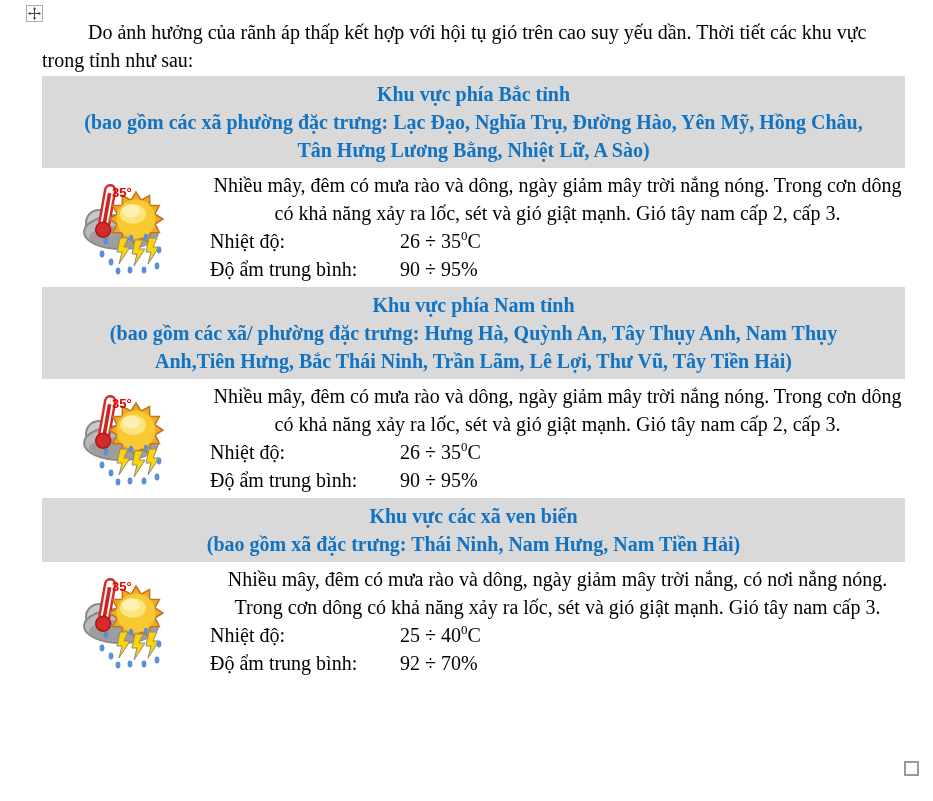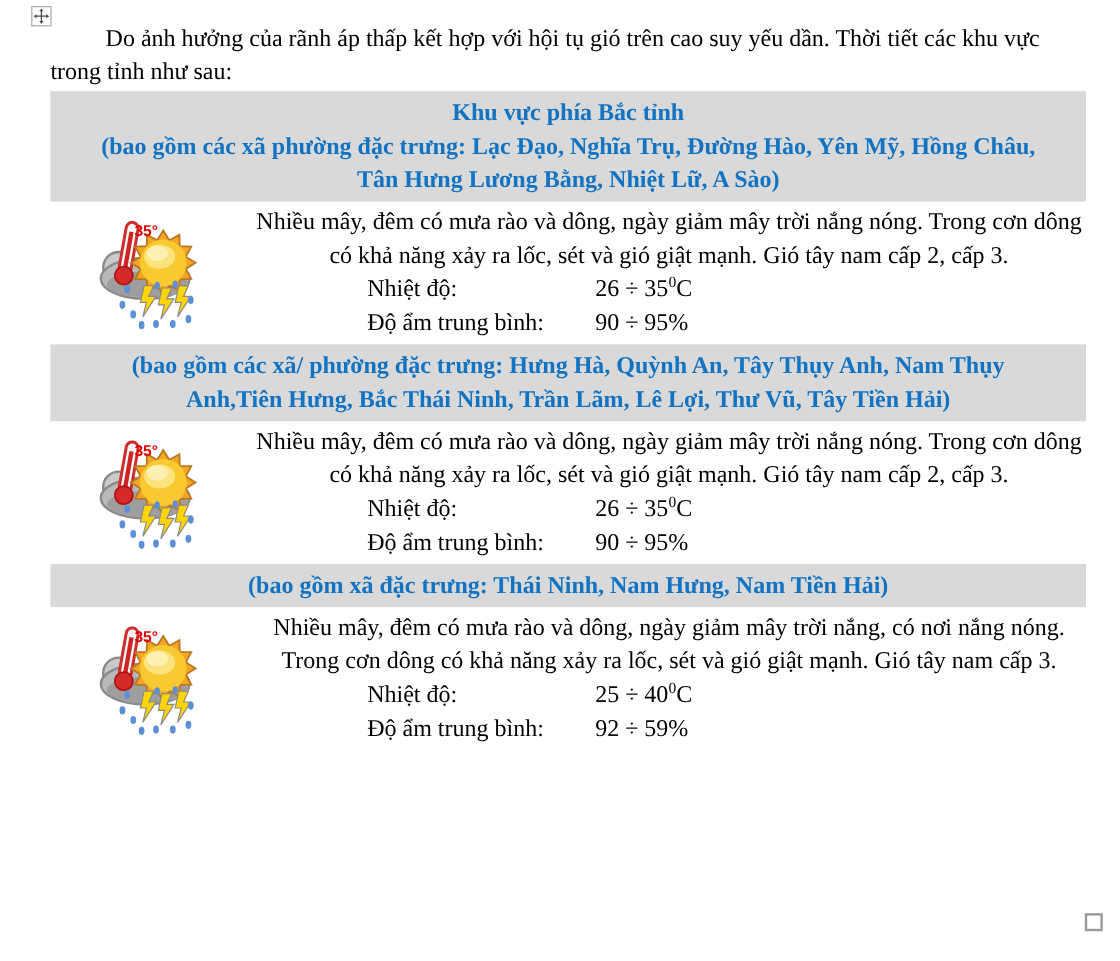--- a/index.html
+++ b/index.html
@@ -25,21 +25,21 @@
   .region-title{}
   .region-subtitle{}
   .forecast-row{display:flex;}
   .icon-cell{
     width:162px;flex:none;align-self:stretch;
     display:flex;align-items:center;justify-content:center;
   }
   .wicon{width:106px;height:100px;}
   .text-cell{flex:1;padding:3px 0 4px 6px;}
   .forecast-text{margin:0;text-align:center;}
-  .metric-line{display:flex;margin-left:96px;align-items:flex-end;}
+  .metric-line{display:flex;align-items:flex-end;}
   .metric-label{width:190px;flex:none;}
   .metric-value sup{font-size:13px;line-height:0;vertical-align:super;}
 </style>
 </head>
 <body>
 
 <svg width="0" height="0" style="position:absolute" aria-hidden="true">
   <defs>
     <g id="wicon">
 
@@ -121,20 +121,21 @@
         <div class="metric-line">
           <span class="metric-label">Độ ẩm trung bình:</span>
           <span class="metric-value">90 ÷ 95%</span>
         </div>
       </div>
     </div>
   </section>
 
   <section>
     <div class="region-header">
+      <div class="region-title">Khu vực phía Nam tỉnh</div>
       <div class="region-subtitle">(bao gồm các xã/ phường đặc trưng: Hưng Hà, Quỳnh An, Tây Thụy Anh, Nam Thụy Anh,Tiên Hưng, Bắc Thái Ninh, Trần Lãm, Lê Lợi, Thư Vũ, Tây Tiền Hải)</div>
     </div>
     <div class="forecast-row">
       <div class="icon-cell">
         <svg class="wicon" viewBox="0 0 100 100">
             <use href="#wicon"></use>
           </svg>
       </div>
       <div class="text-cell">
         <p class="forecast-text">Nhiều mây, đêm có mưa rào và dông, ngày giảm mây trời nắng nóng. Trong cơn dông có khả năng xảy ra lốc, sét và gió giật mạnh. Gió tây nam cấp 2, cấp 3.</p>
@@ -145,37 +146,38 @@
         <div class="metric-line">
           <span class="metric-label">Độ ẩm trung bình:</span>
           <span class="metric-value">90 ÷ 95%</span>
         </div>
       </div>
     </div>
   </section>
 
   <section>
     <div class="region-header">
+      <div class="region-title">Khu vực các xã ven biển</div>
       <div class="region-subtitle">(bao gồm xã đặc trưng: Thái Ninh, Nam Hưng, Nam Tiền Hải)</div>
     </div>
     <div class="forecast-row">
       <div class="icon-cell">
         <svg class="wicon" viewBox="0 0 100 100">
             <use href="#wicon"></use>
           </svg>
       </div>
       <div class="text-cell">
         <p class="forecast-text">Nhiều mây, đêm có mưa rào và dông, ngày giảm mây trời nắng, có nơi nắng nóng. Trong cơn dông có khả năng xảy ra lốc, sét và gió giật mạnh. Gió tây nam cấp 3.</p>
         <div class="metric-line">
           <span class="metric-label">Nhiệt độ:</span>
           <span class="metric-value"><span>25 ÷ 40</span><sup>0</sup><span>C</span></span>
         </div>
         <div class="metric-line">
           <span class="metric-label">Độ ẩm trung bình:</span>
-          <span class="metric-value">92 ÷ 59%</span>
+          <span class="metric-value">92 ÷ 70%</span>
         </div>
       </div>
     </div>
   </section>
 
 </div>
 
 <div class="resize-handle"></div>
 
 </body></html>

